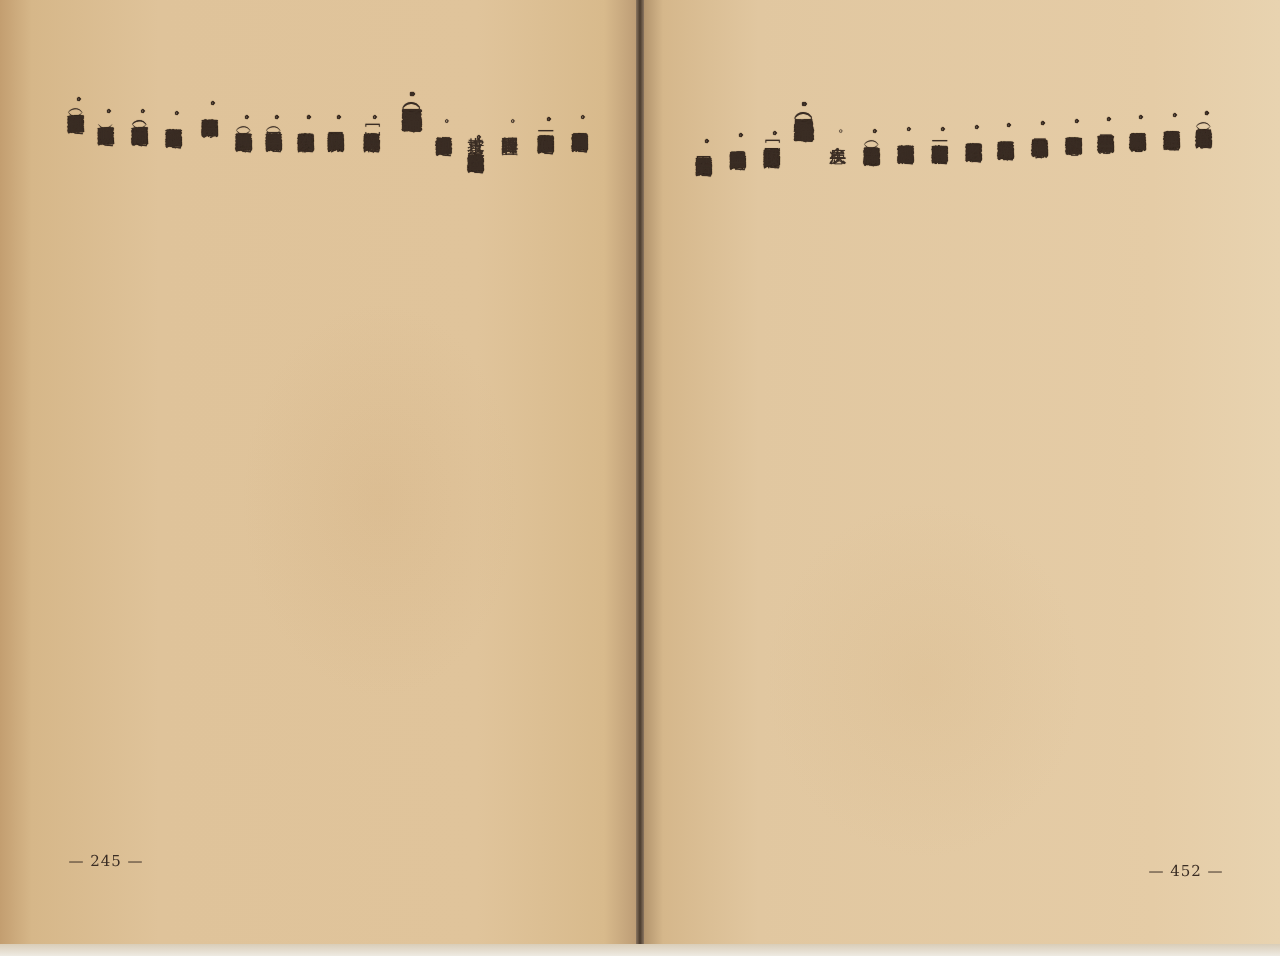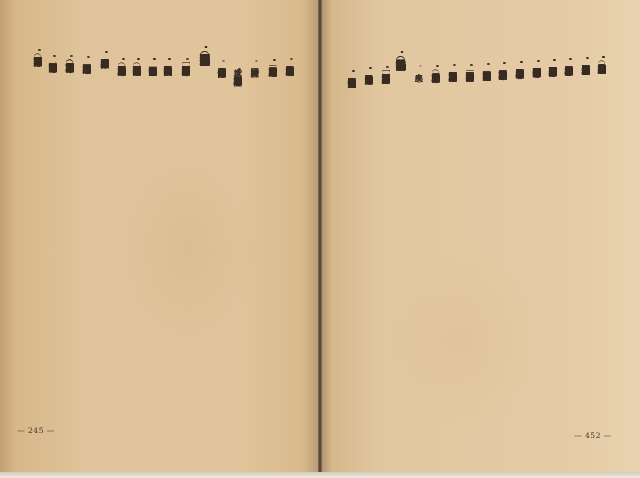--- a/index.html
+++ b/index.html
@@ -40,21 +40,21 @@
   <div class="vcol" style="left:162px;top:60px;">類聚方廣義云<span class="pt">。</span>身熱者<span class="pt">。</span>大熱也<span class="pt">。</span>與太陽上篇曰身大熱<span class="pt">。</span>乾薑附子湯曰身無大熱<span class="pt">。</span>調胃承氣可微<span class="pt">。</span>其位屬於陽明<span class="pt">。</span>與微熱相反<span class="pt">。</span></div>
   <div class="vcol" style="left:147px;top:60px;">蓋微熱者<span class="pt">。</span>潛在裡也<span class="pt">。</span>身熱者<span class="pt">。</span>顯發在表也<span class="pt">。</span>大抵身字以表言<span class="pt">。</span>如身黃<span class="pt">。</span>身疼<span class="pt">。</span>身涼之類可見<span class="pt">。</span>註家或以為表熱<span class="pt">。</span>或以為</div>
   <div class="vcol" style="left:131px;top:60px;">裡熱<span class="pt">。</span>殆然兩歧<span class="pt">。</span>中西深齋曰<span class="pt">。</span>身熱者<span class="pt">。</span>胸腹常熱也<span class="pt">。</span>因其熱在肌膚<span class="pt">。</span>使之從人身而發為微煩也<span class="pt">。</span>（中略）知小柴胡湯曰</div>
   <div class="vcol" style="left:116px;top:60px;">身熱惡風<span class="pt">。</span>雖是而三陽合病者<span class="pt">。</span>取於少陽者也<span class="pt">。</span>身熱而往來寒熱之變證也<span class="pt">。</span>（上略）總以上諸證觀之<span class="pt">。</span>皆帶熱傾轉<span class="pt">。</span></div>
   <div class="vcol" style="left:99px;top:53px;">未成實證<span class="pt">。</span>經表裡俱熱者<span class="pt">。</span>但較純在裡者為輕耳<span class="pt">。</span>他若稍表熱稍外熱者<span class="pt">。</span>亦均屬身熱<span class="pt">。</span>皆當以不可下為法<span class="pt">。</span></div>
   <div class="vcol" style="left:81px;top:58px;">如右說<span class="pt">。</span>則熱之根源在於半表半裡<span class="pt">。</span>表在於裡面<span class="pt">。</span>現熱於皮膚<span class="pt">。</span>然僅自覺的得以知之<span class="pt">。</span>非如表證之奔惡寒而發</div>
   <div class="vcol" style="left:64px;top:57px;">熱<span class="pt">。</span>又非如前條之發熱往來也<span class="pt">。</span>所謂頸項強者<span class="pt">。</span>傷寒論正義云<span class="pt">。</span>（上略）頸項強（此證亦非表證<span class="pt">。</span>葛根湯條云項</div>
   <div class="vcol" style="left:47px;top:57px;">背強<span class="pt">。</span>此條云頸項強也<span class="pt">。</span>背屬表<span class="pt">。</span>頸屬裡<span class="pt">。</span>以是可知葛根柴胡之別矣<span class="pt">。</span>）意義尚未明瞭<span class="pt">。</span></div>
   <div class="vcol" style="left:32px;top:51px;">腹證奇覽云<span class="pt">。</span>（上略）如柴胡湯非項背強也<span class="pt">。</span>所謂頸項強<span class="pt">。</span>脅下滿者<span class="pt">。</span>乃脅下滿之處也<span class="pt">。</span>是因缺盆類及耳後也<span class="pt">。</span></div>
 
-  <div class="pnum" style="left:16px;top:426px;">— 245 —</div>
+  <div class="pnum" style="left:33px;top:426px;">— 245 —</div>
 </div>
 
 <div class="gutter"></div>
 
 <div id="right-page" class="page">
   <div class="stain" style="left:60px;top:250px;width:160px;height:180px;background:radial-gradient(rgba(210,175,125,.2),rgba(0,0,0,0) 70%);"></div>
 
   <div class="vcol" style="left:274px;top:58px;">喜嘔也<span class="pt">。</span>字典之喜字註云<span class="pt">。</span>（中略）喜與憙同<span class="pt">。</span>好也<span class="pt">。</span>又憙字注云<span class="pt">。</span>好也<span class="pt">。</span>又省作喜<span class="pt">。</span>今考之<span class="pt">。</span>則喜者<span class="pt">。</span>好<span class="pt">。</span>三字皆宜訓歡</div>
   <div class="vcol" style="left:258px;top:59px;">也<span class="pt">。</span>即嘔作嘔吐之意也<span class="pt">。</span>胸中煩而不嘔<span class="pt">。</span>言胸中煩者<span class="pt">。</span>與心煩之局限於心臟者異<span class="pt">。</span>蓋是胸中全部悉煩<span class="pt">。</span>然未至發</div>
   <div class="vcol" style="left:241px;top:60px;">及心臟<span class="pt">。</span>故比心煩<span class="pt">。</span>則熱毒較輕耳<span class="pt">。</span>喜嘔者<span class="pt">。</span>因水毒被熱毒激動<span class="pt">。</span>故熱毒被壓者<span class="pt">。</span>嘔吐亦強劇<span class="pt">。</span>然輕微者不嘔吐為常</div>

